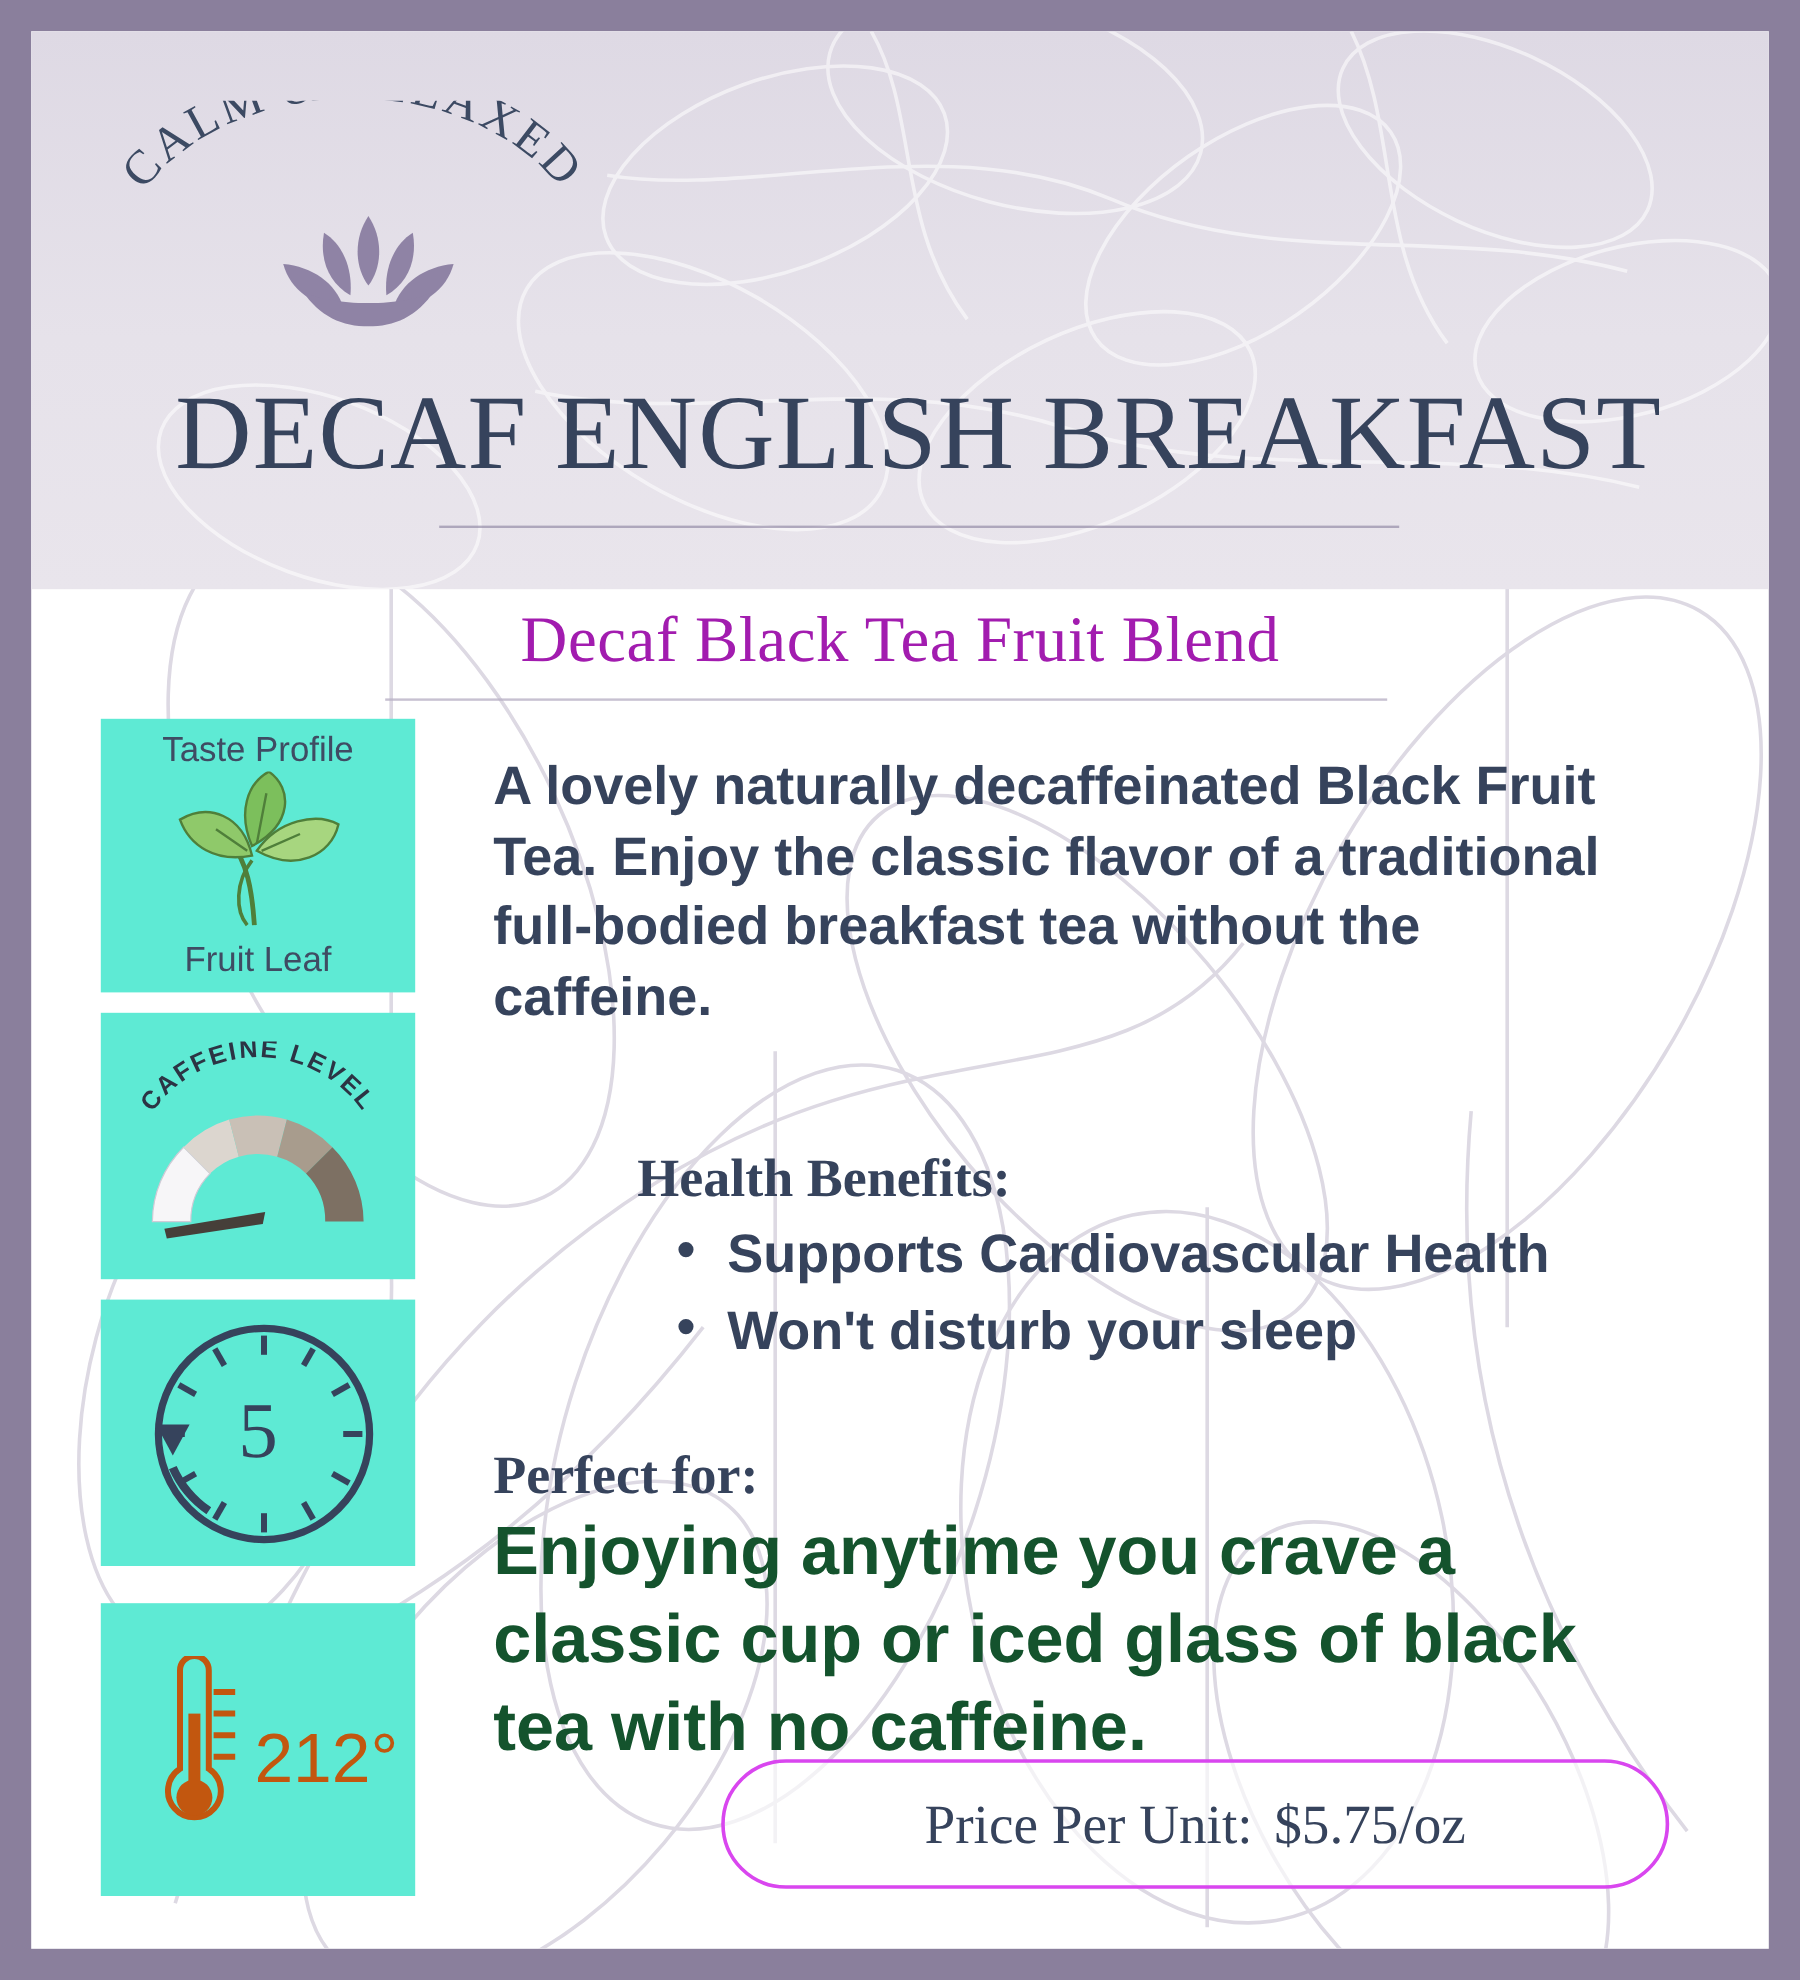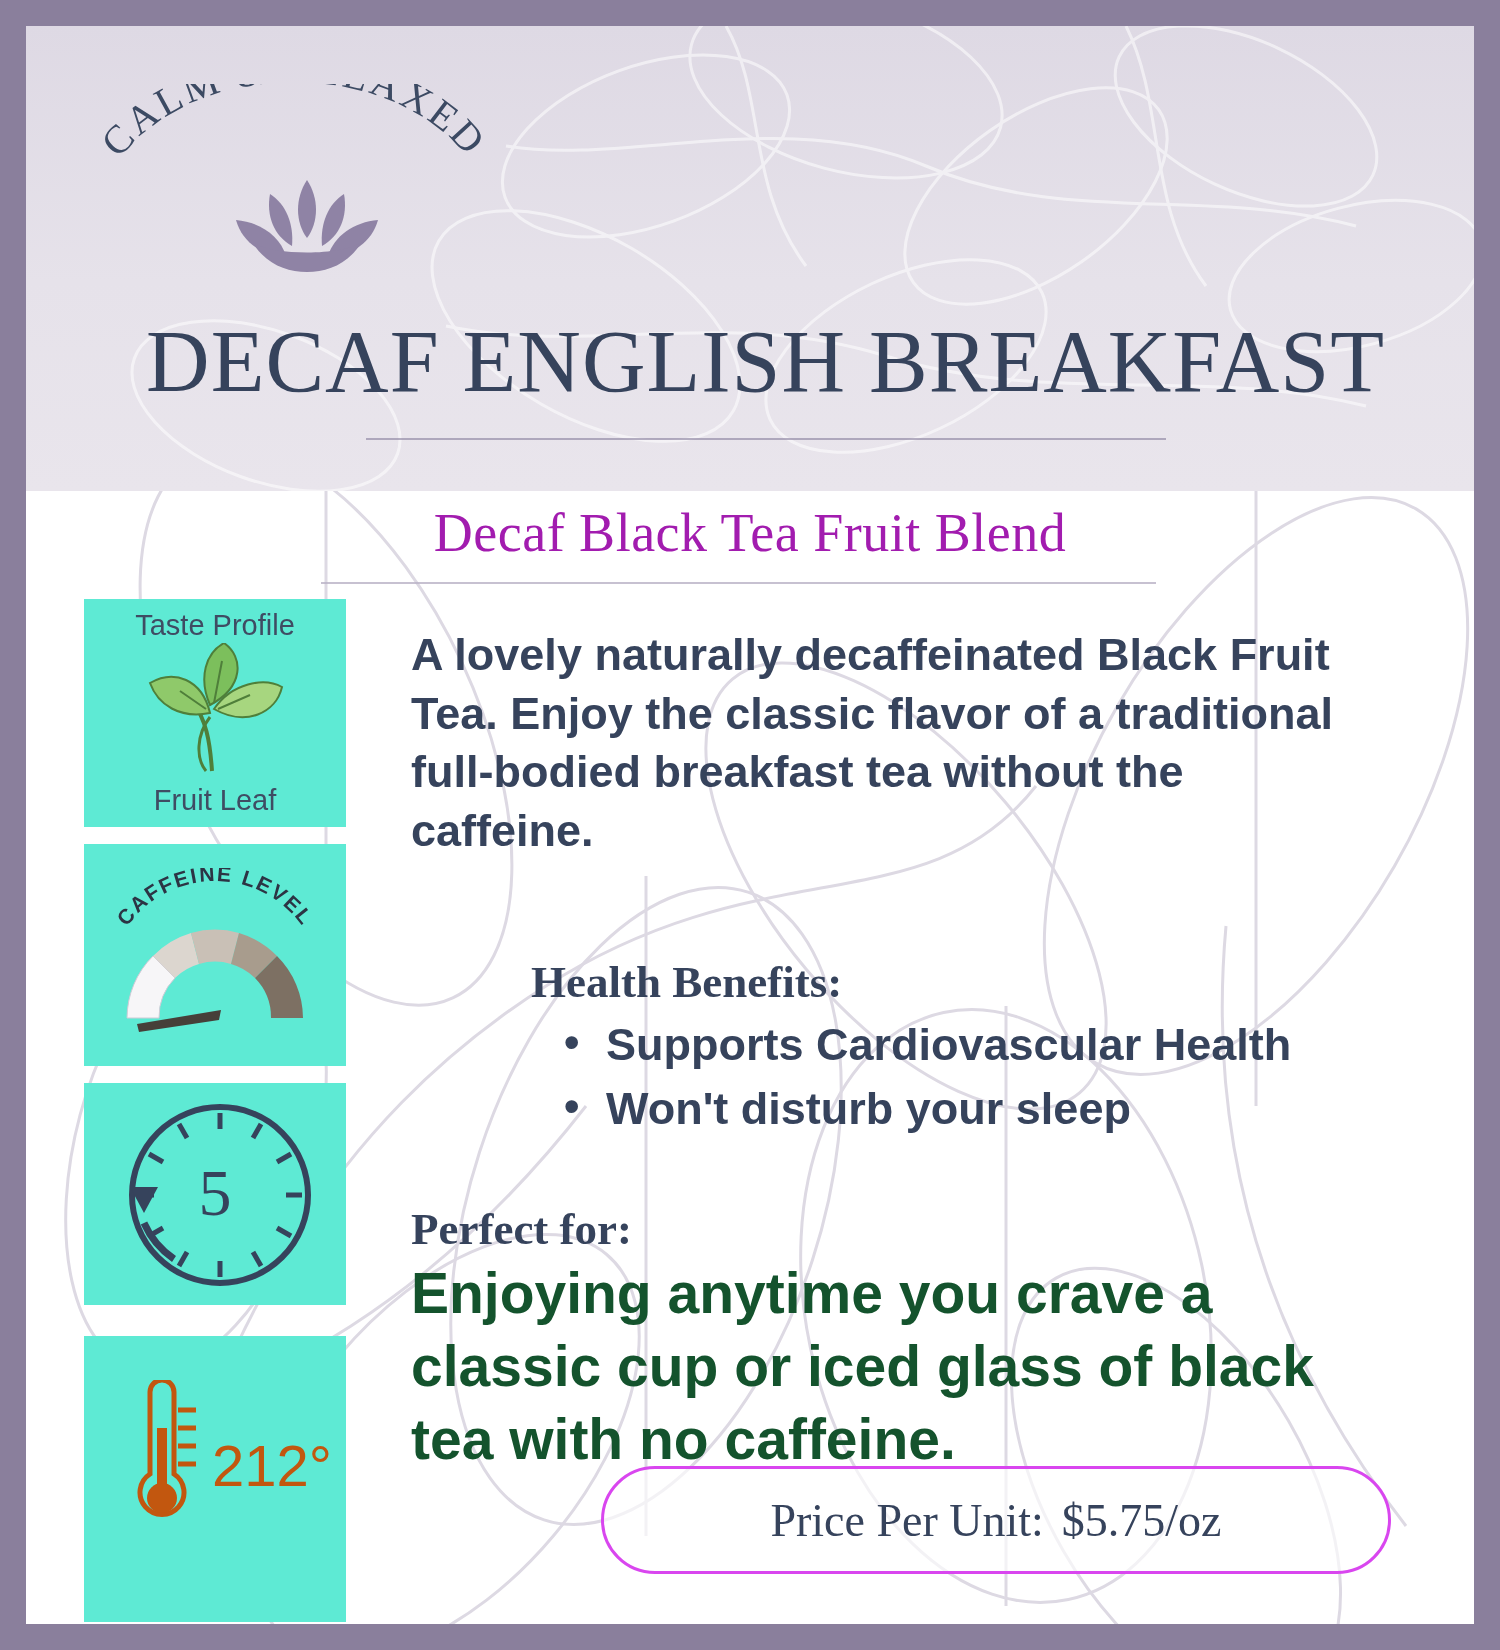--- a/index.html
+++ b/index.html
@@ -142,21 +142,21 @@
   .icon-tile {
     position: relative;
     width: 262px;
     background: #5eead4;
     margin-bottom: 17px;
     box-sizing: border-box;
   }
   .tile-taste { height: 228px; }
   .tile-caffeine { height: 222px; }
   .tile-steep { height: 222px; }
-  .tile-temp { height: 286px; margin-top: 31px; }
+  .tile-temp { height: 244px; margin-top: 31px; }
 
   .tile-cap {
     text-align: center;
     font-family: "Liberation Sans", sans-serif;
     font-size: 29px;
     color: #3f4c63;
   }
   .tile-cap.top { padding-top: 10px; }
   .tile-cap.bottom { position: absolute; bottom: 10px; left: 0; right: 0; }
 

